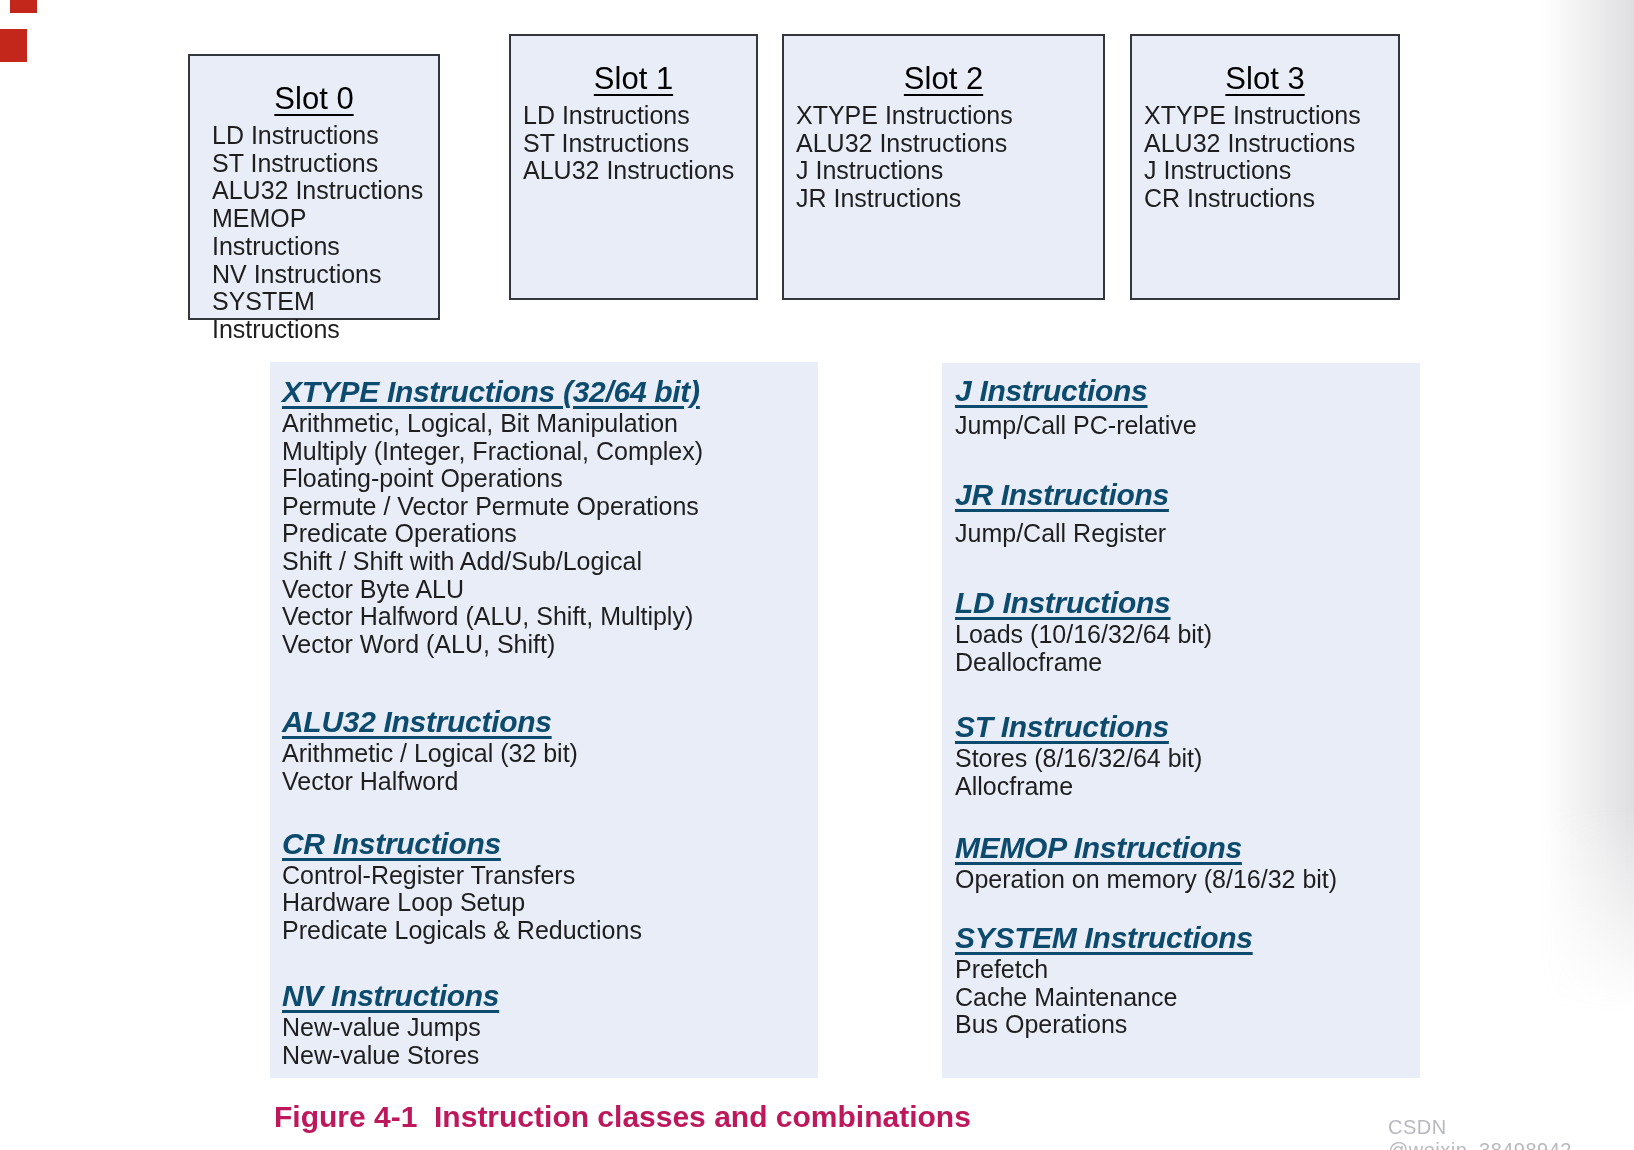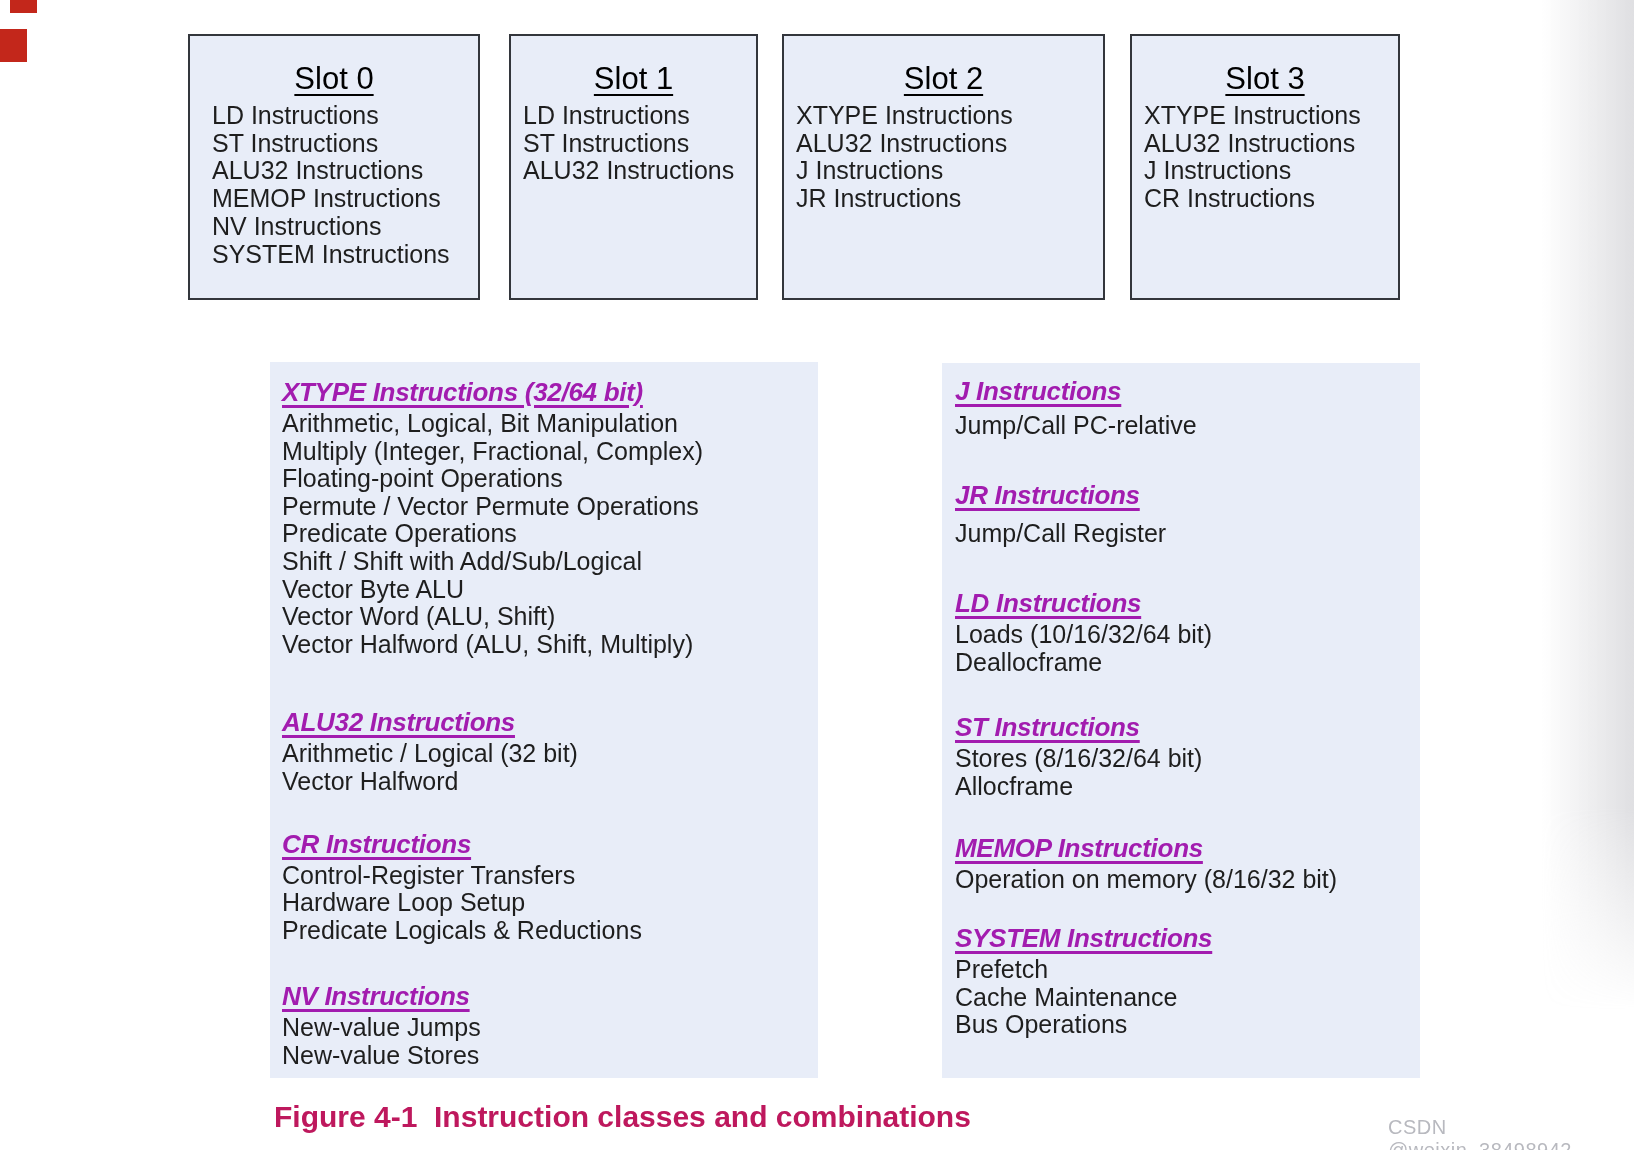--- a/index.html
+++ b/index.html
@@ -19,38 +19,38 @@
 
   
   .red-mark-a { position:absolute; left:10px; top:0;  width:27px; height:13px; background:#c3271b; }
   .red-mark-b { position:absolute; left:0;    top:29px; width:27px; height:33px; background:#c3271b; }
 
   
   .slot-box {
     position:absolute; top:34px; height:266px; box-sizing:border-box;
     background:#e8edf8; border:2px solid #33363c; padding-top:25px;
   }
-  #slot0 { left:188px;  width:292px; }
+  #slot0 { left:188px;  width:252px;margin-top:20px; }
   #slot1 { left:509px;  width:249px; }
   #slot2 { left:782px;  width:323px; }
   #slot3 { left:1130px; width:270px; }
   .slot-title {
     font-size:31px; line-height:36px; text-align:center; color:#000;
     text-decoration:underline; text-underline-offset:5px; text-decoration-thickness:2px;
   }
   .slot-items { margin-top:5px; padding-left:12px; }
   #slot0 .slot-items { padding-left:22px; }
   .slot-item { font-size:25px; line-height:27.7px; }
 
   
   .panel { position:absolute; background:#e8edf8; box-sizing:border-box; }
   #left-panel  { left:270px; top:362px; width:548px; height:716px; padding:12px 0 0 12px; }
   #right-panel { left:942px; top:363px; width:478px; height:715px; padding:10px 0 0 13px; }
   .section-heading {
-    font-size:26px; line-height:36px; font-weight:bold; font-style:italic; color:#a21caf;
+    font-size:30px; line-height:36px; font-weight:bold; font-style:italic; color:#0c4a6e;
     text-decoration:underline; text-decoration-thickness:3px; text-underline-offset:4px;
     letter-spacing:-0.3px;
   }
   .section-item { font-size:25px; line-height:27.6px; }
   .mt3{margin-top:3px} .mt7{margin-top:7px} .mt27{margin-top:27px} .mt29{margin-top:29px}
   .mt30{margin-top:30px} .mt33{margin-top:33px} .mt34{margin-top:34px} .mt37{margin-top:37px}
   .mt38{margin-top:38px} .mt46{margin-top:46px}
 
   .caption {
     position:absolute; left:274px; top:1100px; font-size:30px; font-weight:bold;
@@ -114,22 +114,22 @@
   <div class="panel" id="left-panel">
     <div class="section">
       <div class="section-heading">XTYPE Instructions (32/64 bit)</div>
       <div class="section-item">Arithmetic, Logical, Bit Manipulation</div>
       <div class="section-item">Multiply (Integer, Fractional, Complex)</div>
       <div class="section-item">Floating-point Operations</div>
       <div class="section-item">Permute / Vector Permute Operations</div>
       <div class="section-item">Predicate Operations</div>
       <div class="section-item">Shift / Shift with Add/Sub/Logical</div>
       <div class="section-item">Vector Byte ALU</div>
+      <div class="section-item">Vector Halfword (ALU, Shift, Multiply)</div>
       <div class="section-item">Vector Word (ALU, Shift)</div>
-      <div class="section-item">Vector Halfword (ALU, Shift, Multiply)</div>
     </div>
     <div class="section mt46">
       <div class="section-heading">ALU32 Instructions</div>
       <div class="section-item">Arithmetic / Logical (32 bit)</div>
       <div class="section-item">Vector Halfword</div>
     </div>
     <div class="section mt30">
       <div class="section-heading">CR Instructions</div>
       <div class="section-item">Control-Register Transfers</div>
       <div class="section-item">Hardware Loop Setup</div>

